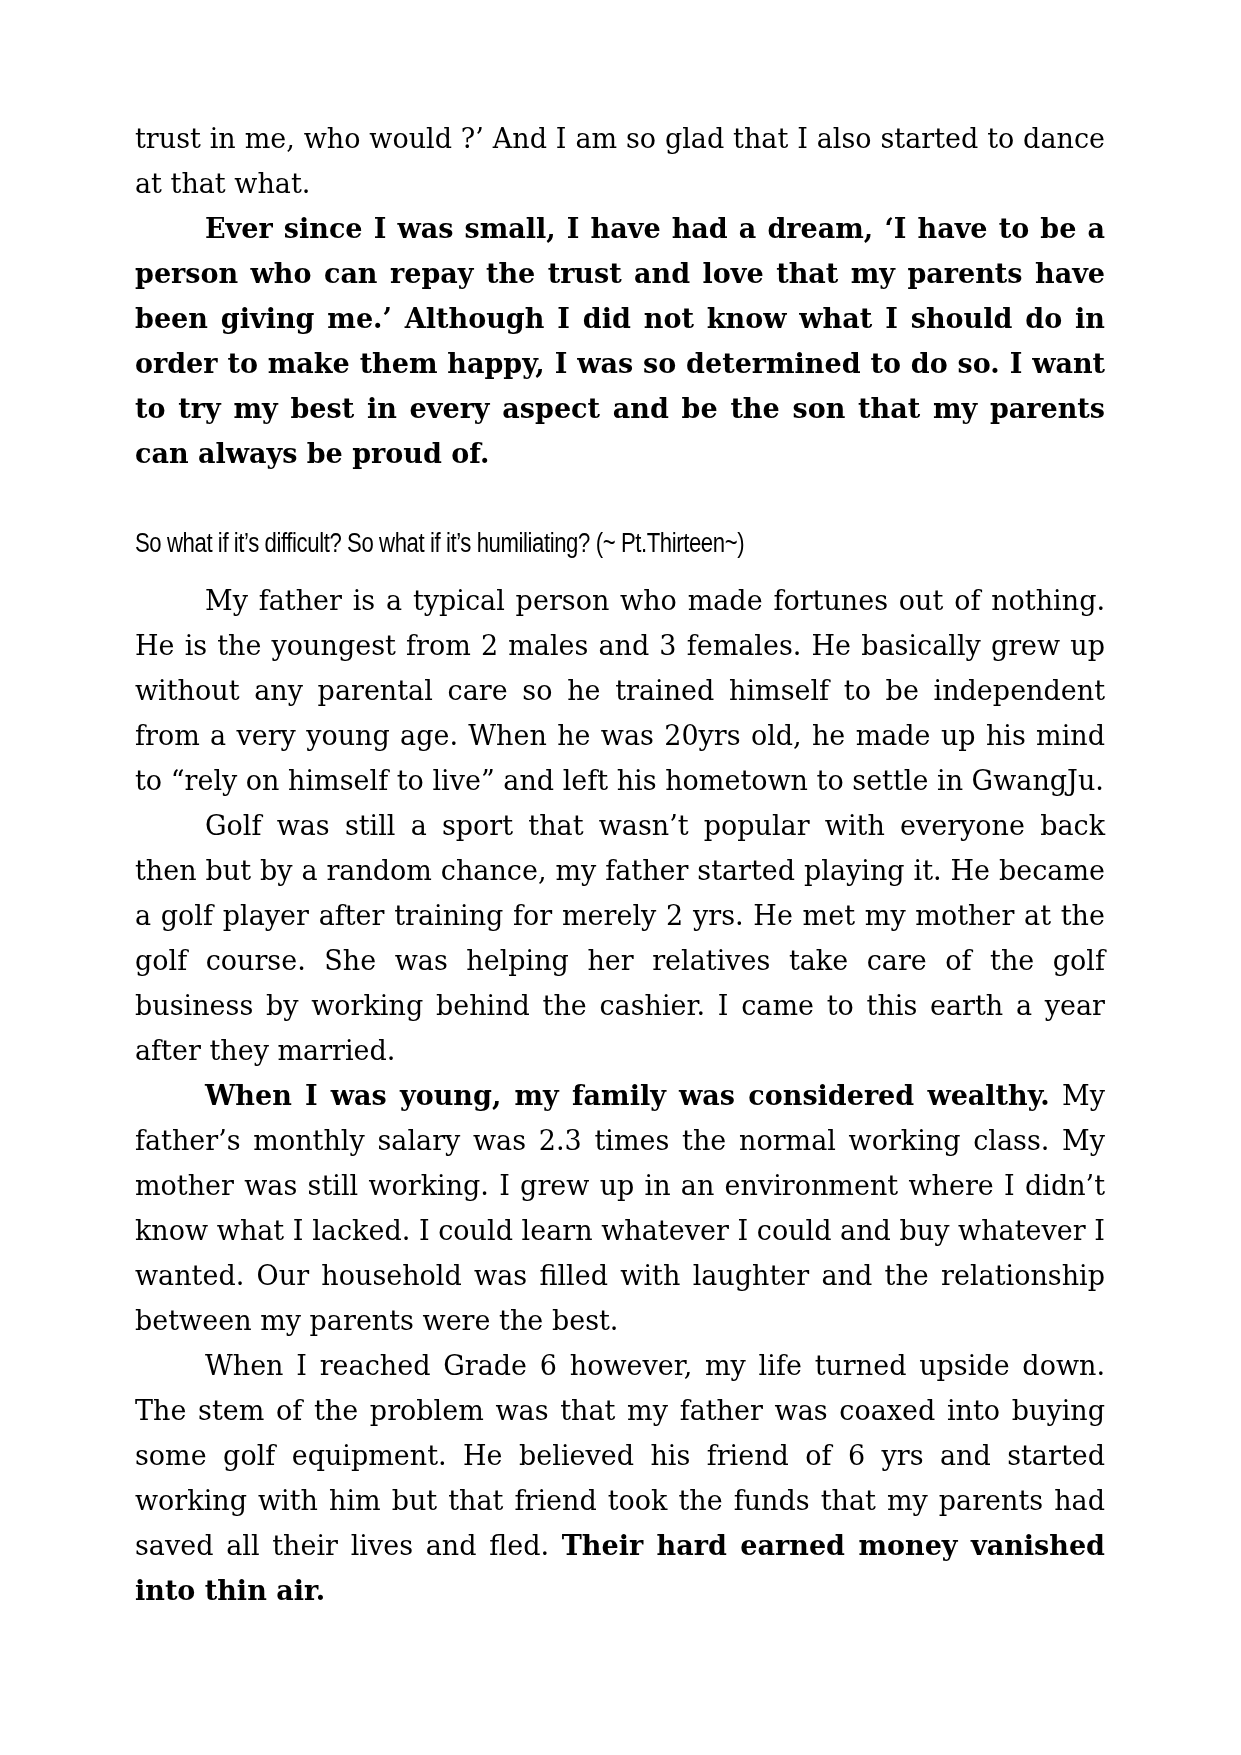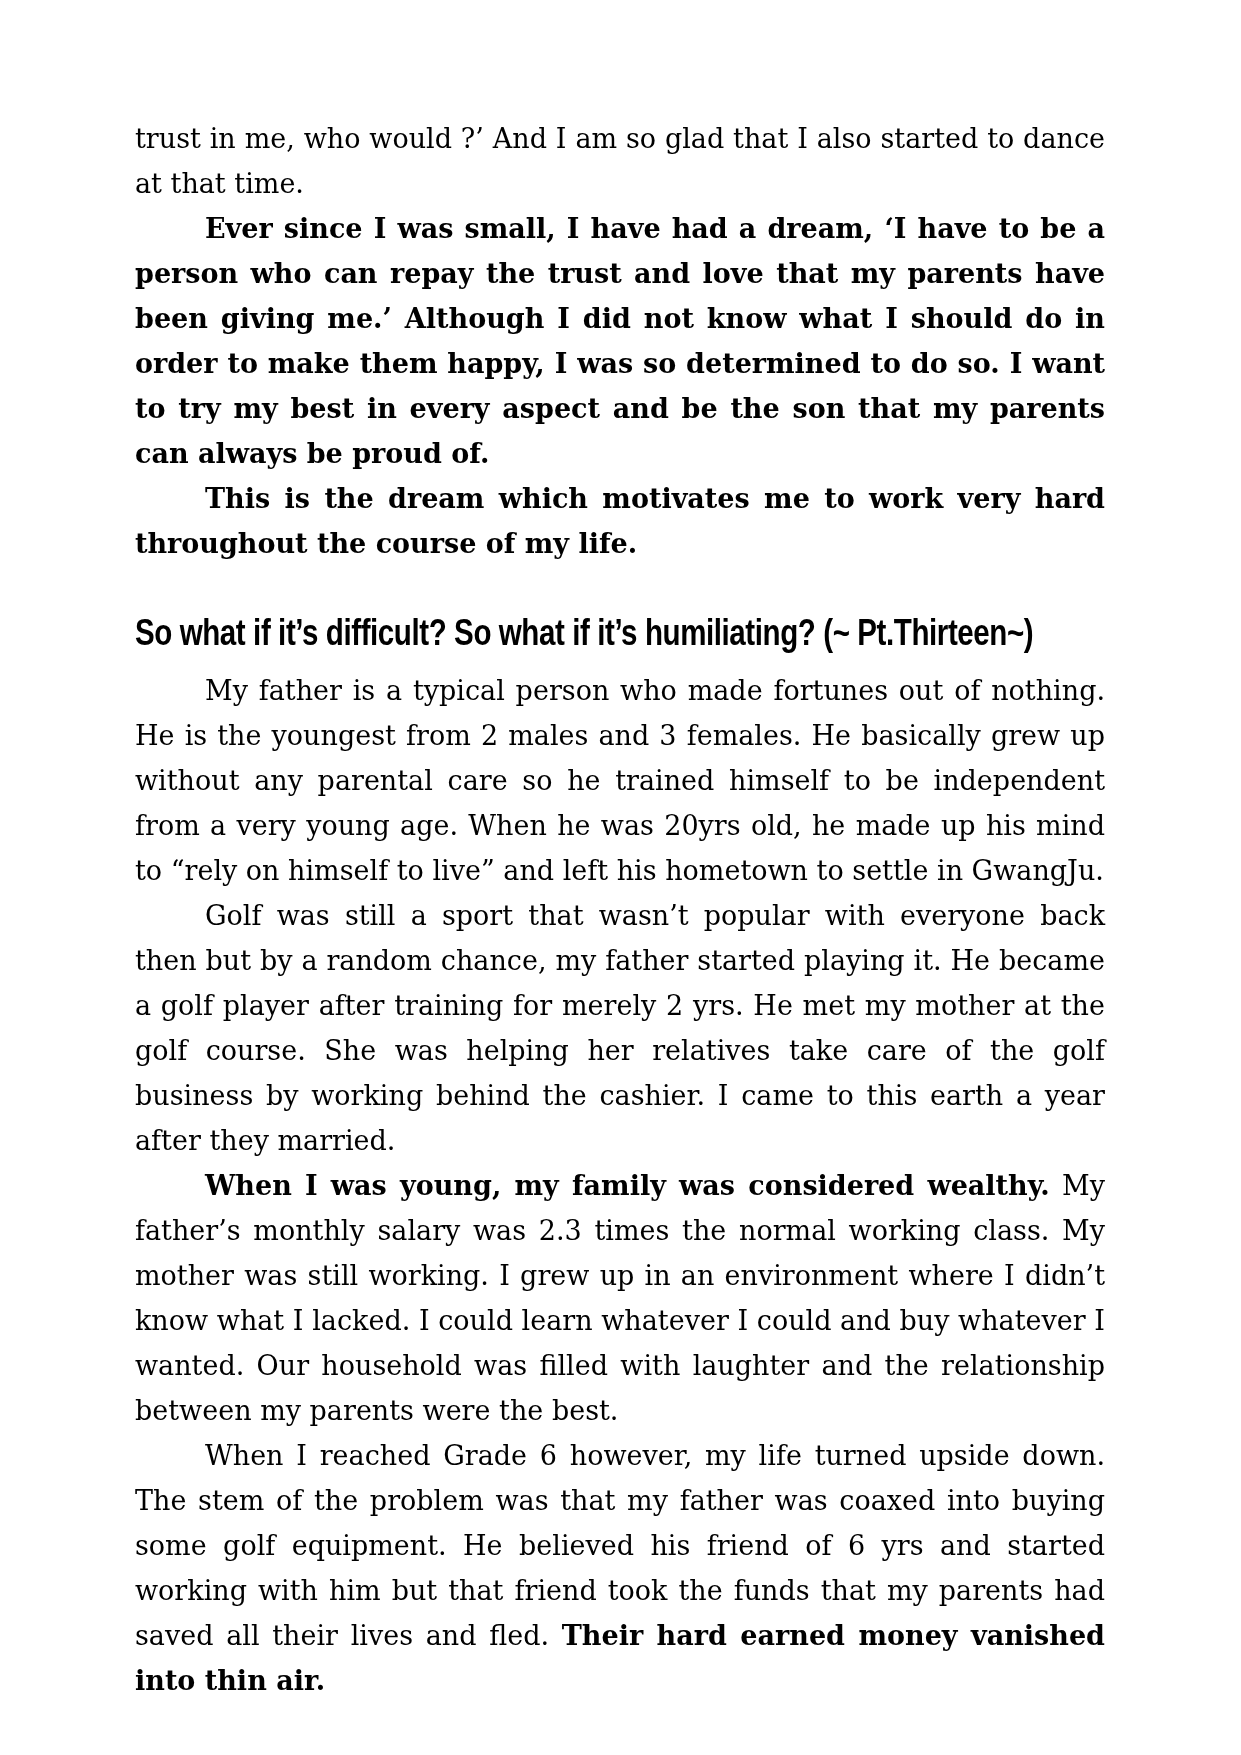--- a/index.html
+++ b/index.html
@@ -30,42 +30,41 @@
   }
   .para.dream {
     font-weight: bold;
   }
   .bold {
     font-weight: bold;
   }
   .section-heading {
     margin: 49px 0 17px 0;
     font-family: "Liberation Sans", sans-serif;
-    font-weight: bold;
-    font-size: 36px;
+    font-weight: normal;
+    font-size: 27px;
     line-height: 36px;
     white-space: nowrap;
   }
   .section-heading .condensed {
     display: inline-block;
     transform: scaleX(0.82);
     transform-origin: 0 50%;
     letter-spacing: -0.5px;
   }
 </style>
 </head>
 <body>
 
 <div class="page">
 
-  <p class="para no-indent">trust in me, who would ?’  And I am so glad that I also started to dance at that time.</p>
+  <p class="para no-indent">trust in me, who would ?’  And I am so glad that I also started to dance at that what.</p>
 
   <p class="para dream">Ever since I was small, I have had  a dream, ‘I have to be a person who can repay the trust and love that my parents have been giving me.’ Although I did not know what I should do in order to make them happy, I was so determined to do so. I want to try my best in every aspect and be the son that my parents can always be proud of.</p>
 
-  <p class="para dream">This is the dream which motivates me to work very hard throughout the course of my life.</p>
 
   <h2 class="section-heading"><span class="condensed">So what if it’s difficult? So what if it’s humiliating? (~ Pt.Thirteen~)</span></h2>
 
   <p class="para">My father is a typical person who made fortunes out of nothing. He is the youngest from 2 males and 3 females. He basically grew up without any parental care so he trained himself to be independent from a very young age. When he was 20yrs old, he made up his mind to “rely on himself to live” and left his hometown to settle in GwangJu.</p>
 
   <p class="para">Golf was still a sport that wasn’t popular with everyone back then but by a random chance, my father started playing it. He became a golf player after training for merely 2 yrs. He met my mother at the golf course. She was helping her relatives take care of the golf business by working behind the cashier. I came to this earth a year after they married.</p>
 
   <p class="para"><span class="bold">When I was young, my family was considered wealthy.</span><span> My father’s monthly salary was 2.3 times the normal working class. My mother was still working. I grew up in an environment where I didn’t know what I lacked. I could learn whatever I could and buy whatever I wanted. Our household was filled with laughter and the relationship between my parents were the best.</span></p>
 
   <p class="para"><span>When I reached Grade 6 however, my life turned upside down. The stem of the problem was that my father was coaxed into buying some golf equipment. He believed his friend of 6 yrs and started working with him but that friend took the funds that my parents had saved all their lives and fled. </span><span class="bold">Their hard earned money vanished into thin air.</span></p>

